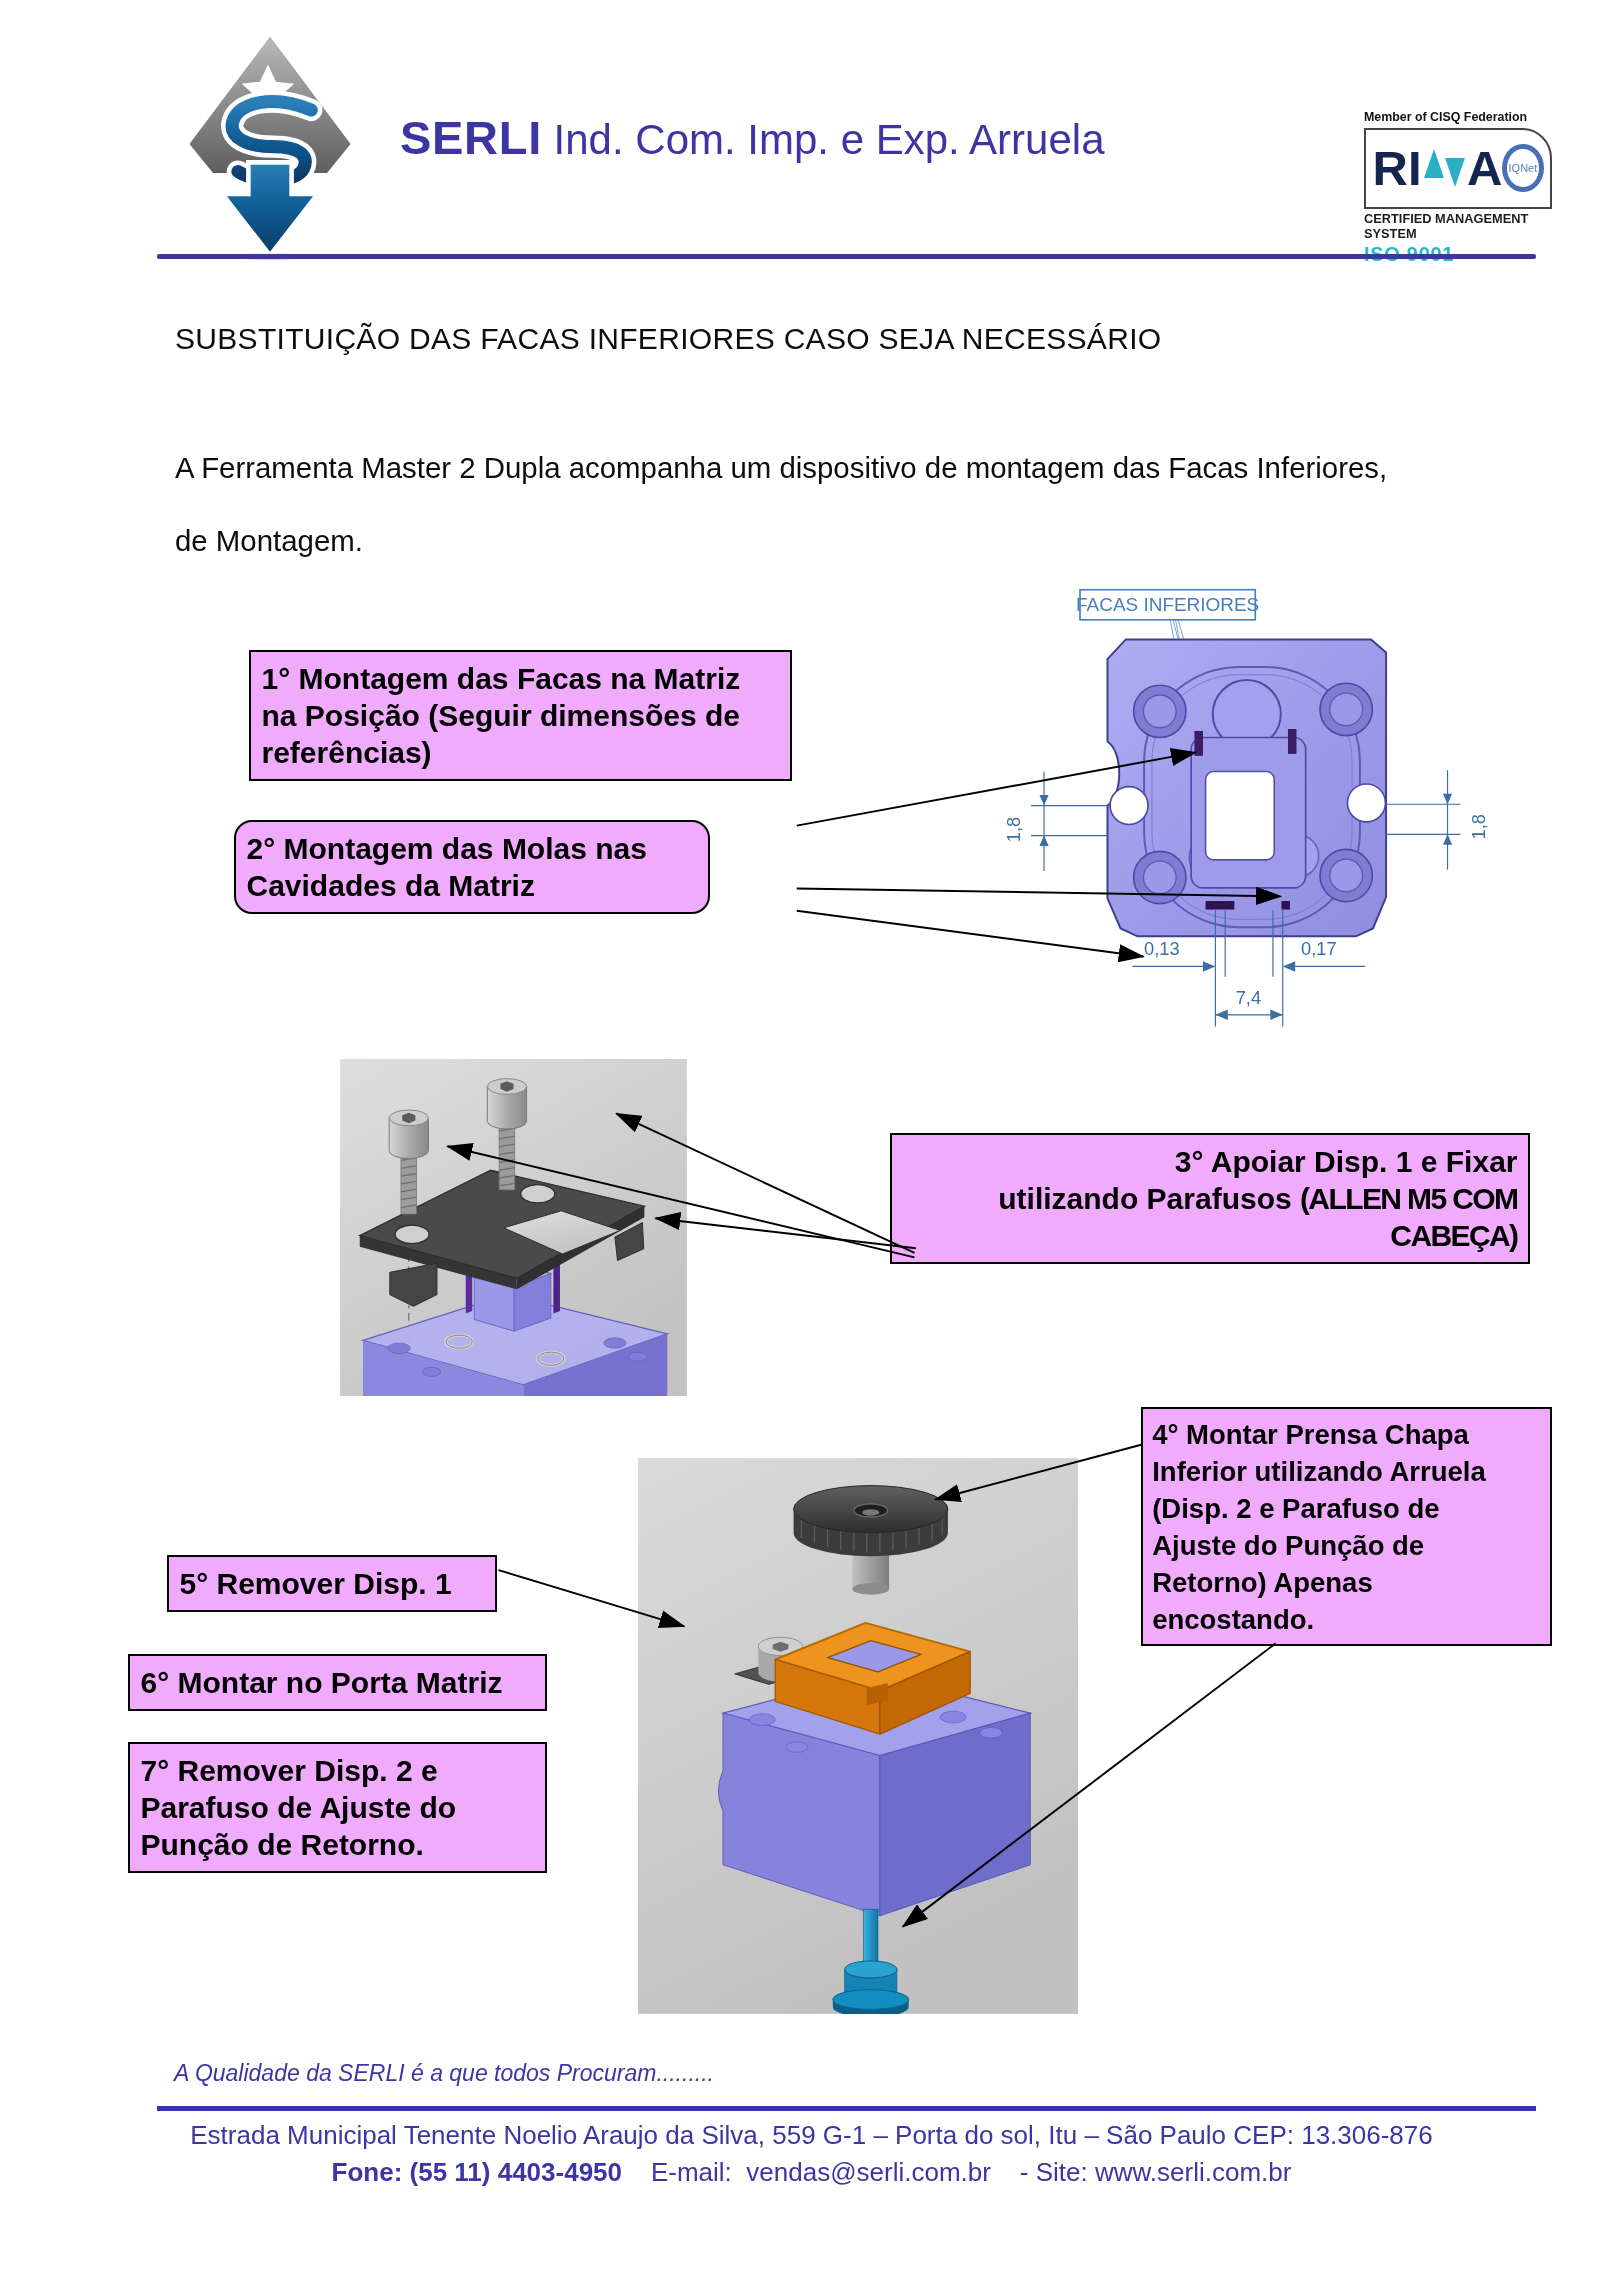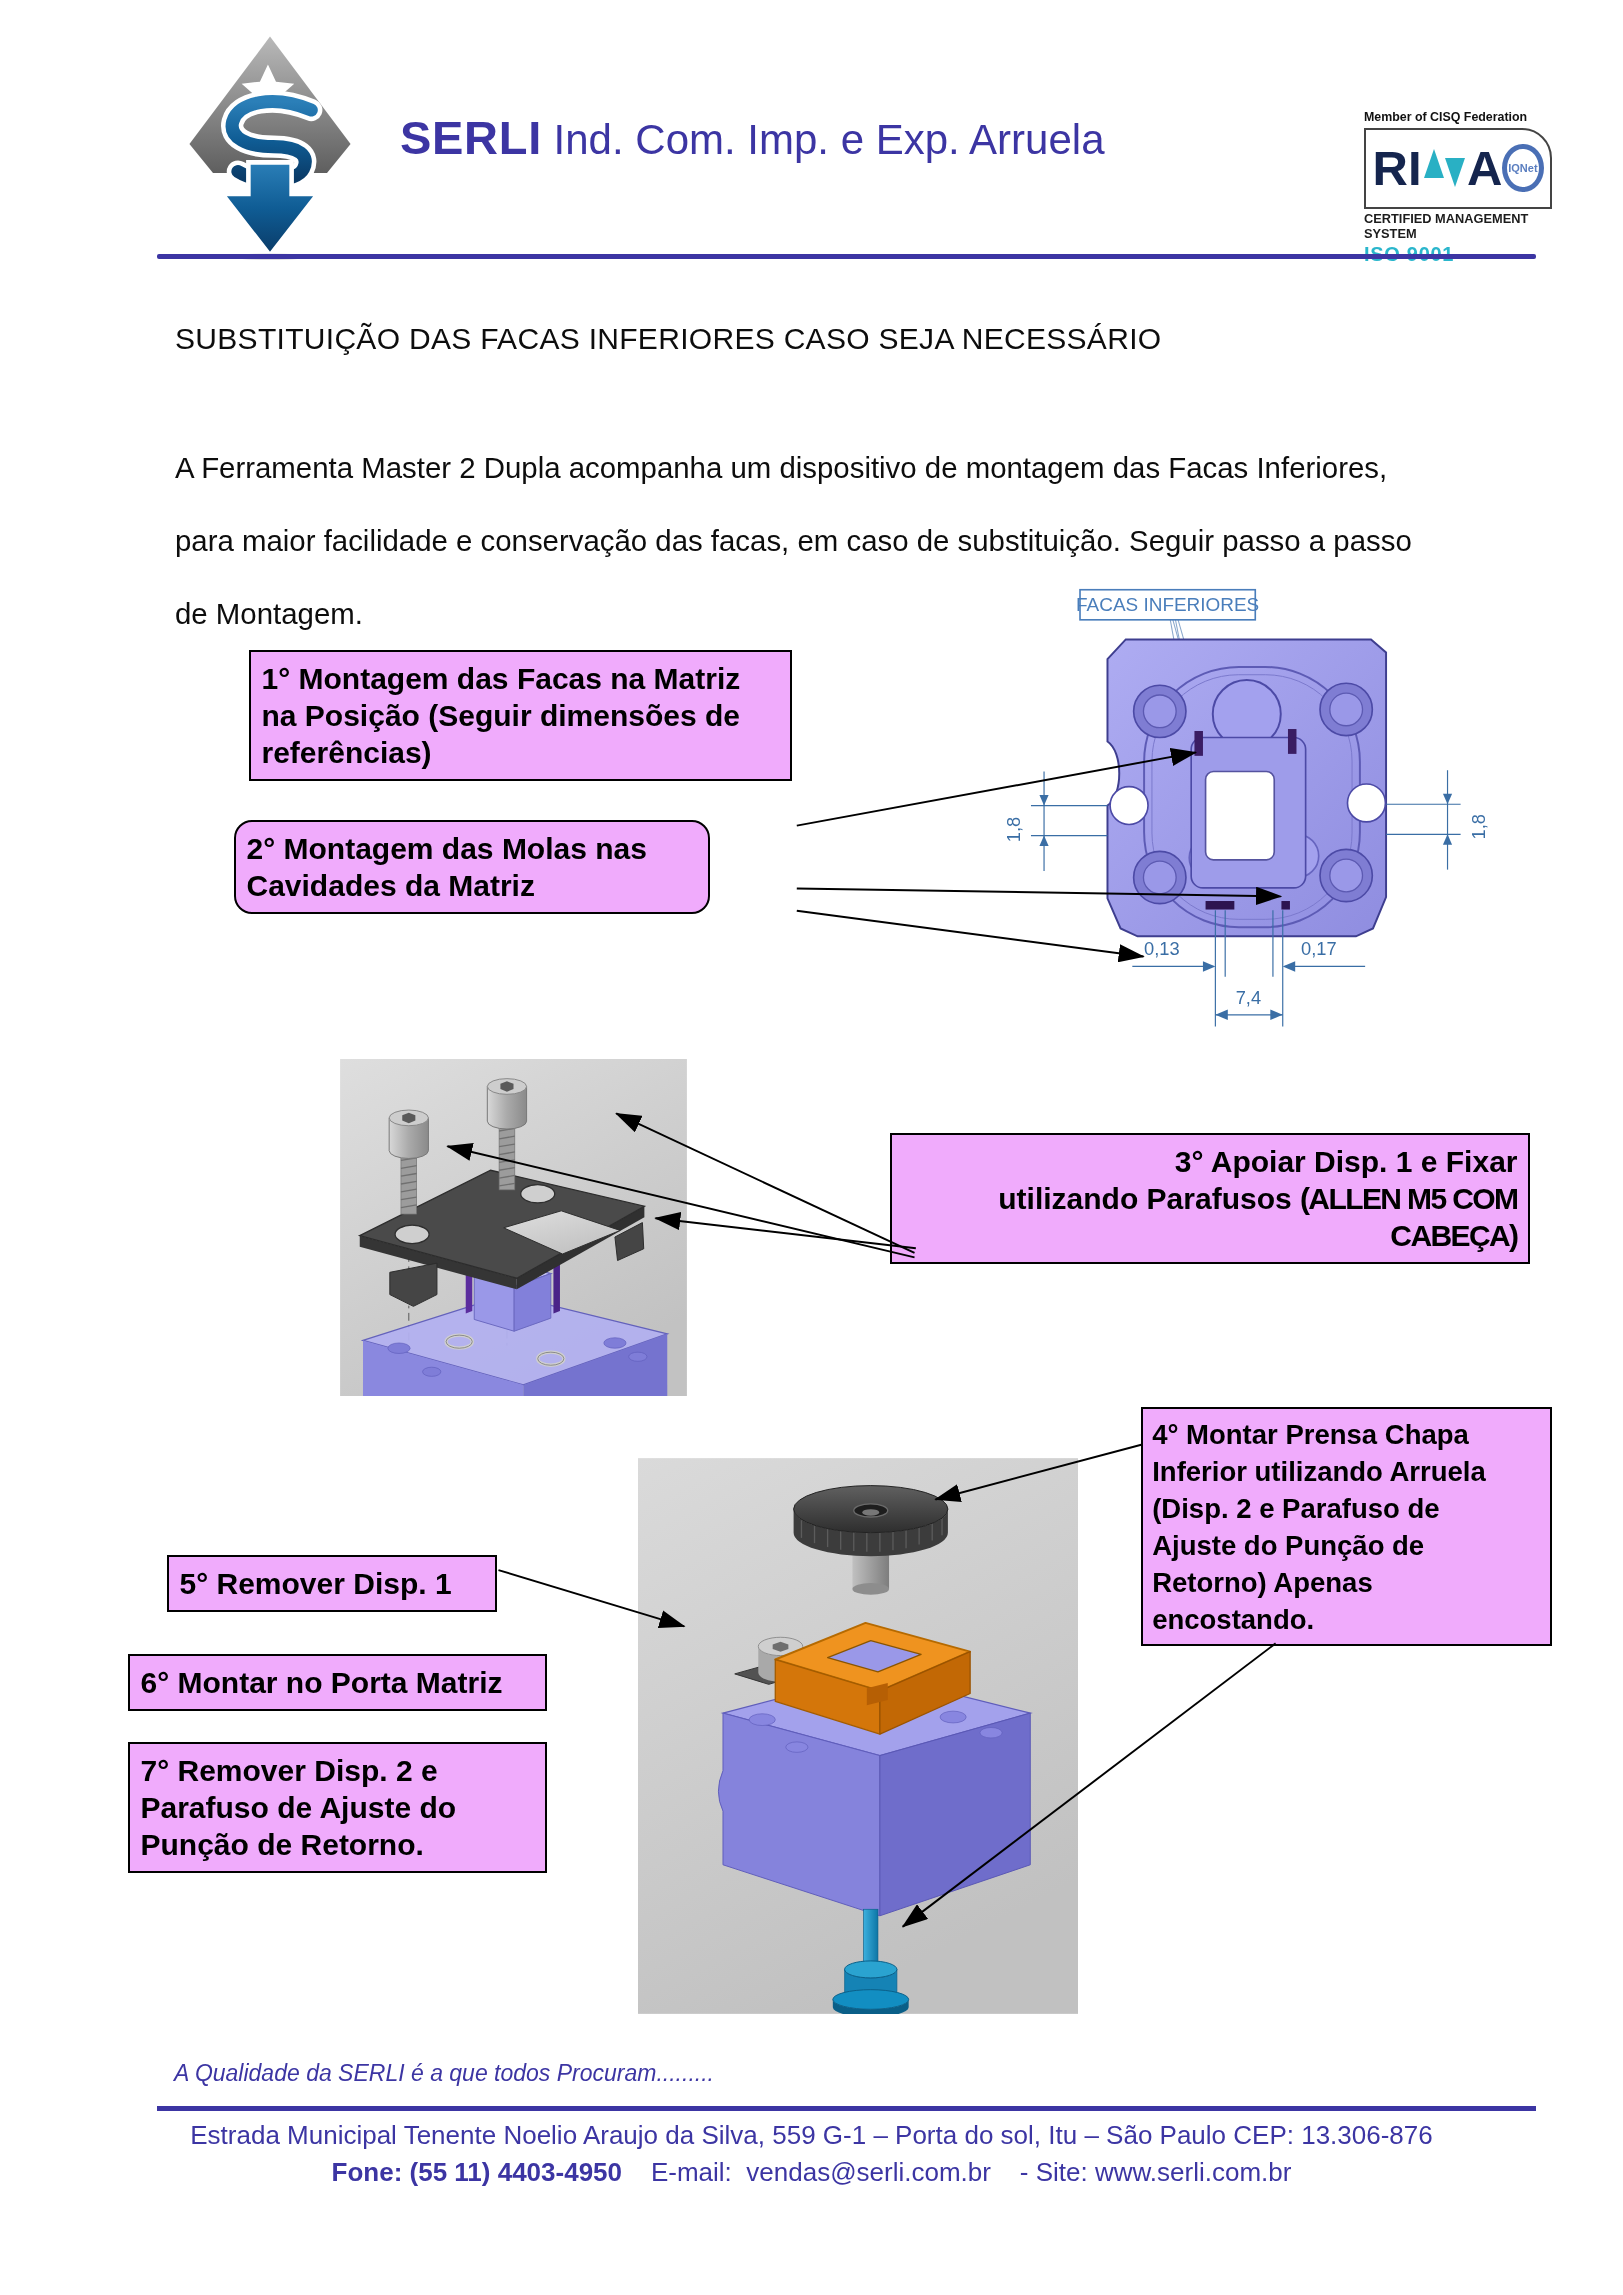--- a/index.html
+++ b/index.html
@@ -15,21 +15,21 @@
   .cert{position:absolute;left:1364px;top:110px;width:191px;}
   .cert .member{font-size:12.4px;font-weight:bold;color:#111;letter-spacing:0px;}
   .cert .box{margin-top:3.9px;width:188px;height:81px;border:2px solid #444;border-radius:0 30px 0 0;
              display:flex;align-items:center;justify-content:space-between;padding:0 6.5px;box-sizing:border-box;background:#fff;}
   .rina{display:flex;align-items:center;font-weight:bold;color:#15254e;font-size:49px;line-height:39px;}
   .rina .tri{width:0;height:0;border-style:solid;}
   .tri-up{border-width:0 10.5px 29px 10.5px;border-color:transparent transparent #29b0c4 transparent;margin:0 0.7px 9.2px 2px;}
   .tri-dn{border-width:29px 10.5px 0 10.5px;border-color:#29b0c4 transparent transparent transparent;margin:9.2px 2px 0 0.7px;}
   .iqnet{width:48px;height:48px;border-radius:50%;border:5.9px solid #4a6fb5;background:#fff;
          display:flex;align-items:center;justify-content:center;box-sizing:border-box;}
-  .iqnet span{font-size:11px;font-weight:bold;color:#5a7ec0;}
+  .iqnet span{font-size:11px;font-weight:normal;color:#5a7ec0;}
   .cert .cms{margin-top:2px;font-size:12.8px;font-weight:bold;color:#1c1c1c;letter-spacing:0;}
   .cert .iso{margin-top:2.6px;font-size:20px;font-weight:bold;color:#2ab6cc;letter-spacing:0.7px;}
   
   .doc-title{position:absolute;left:175px;top:322px;font-size:30px;color:#0d0d0d;letter-spacing:0.3px;white-space:nowrap;}
   .intro{position:absolute;left:175px;top:431px;font-size:29.4px;color:#0d0d0d;line-height:73px;white-space:nowrap;}
   
   .step{position:absolute;border:2px solid #000;background:#f0abfc;box-sizing:border-box;
         font-weight:bold;color:#000;font-size:30px;line-height:37px;padding:7.9px 10.5px;}
   .step .cond{letter-spacing:-1.6px;}
   #box1{left:249px;top:650px;width:543px;}
@@ -93,21 +93,20 @@
     </div>
     <div class="cms">CERTIFIED MANAGEMENT SYSTEM</div>
     <div class="iso">ISO 9001</div>
   </div>
 
   <div class="hrule"></div>
 
   <div class="doc-title">SUBSTITUIÇÃO DAS FACAS INFERIORES CASO SEJA NECESSÁRIO</div>
   <div class="intro">
     <div>A Ferramenta Master 2 Dupla acompanha um dispositivo de montagem das Facas Inferiores,</div>
-    <div>para maior facilidade e conservação das facas, em caso de substituição. Seguir passo a passo</div>
     <div>de Montagem.</div>
   </div>
 
   <div class="step" id="box1">
     <div>1° Montagem das Facas na Matriz</div>
     <div>na Posição (Seguir dimensões de</div>
     <div>referências)</div>
   </div>
   <div class="step" id="box2">
     <div>2° Montagem das Molas nas</div>

